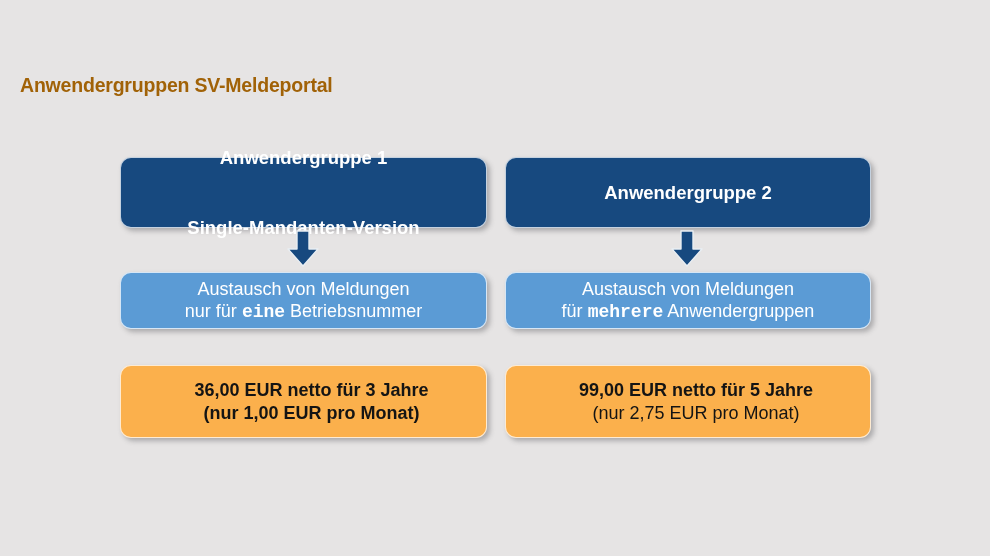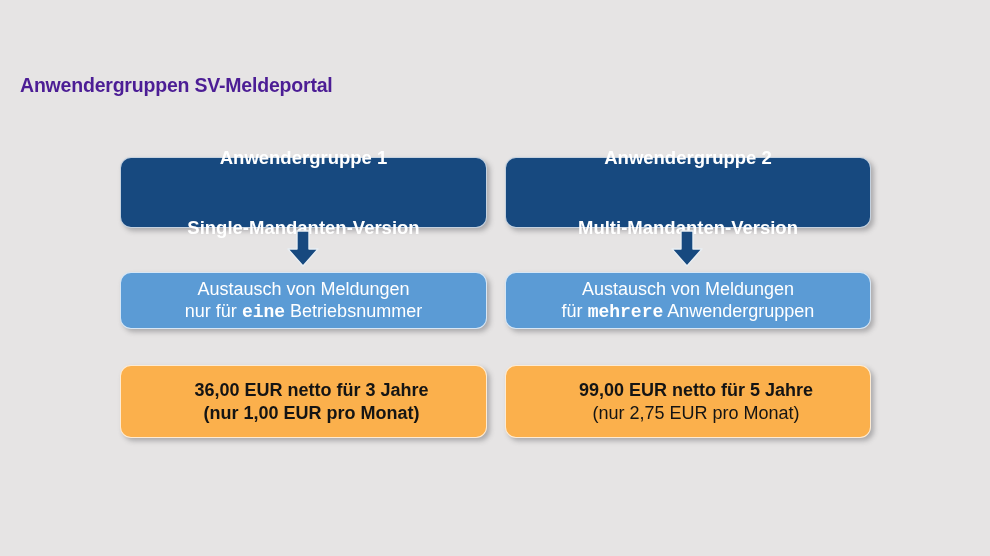--- a/index.html
+++ b/index.html
@@ -23,21 +23,21 @@
     height: 556px;
   }
 
   
   .slide-title {
     position: absolute;
     left: 20px;
     top: 74px;
     font-size: 19.5px;
     font-weight: bold;
-    color: #4c1d95;
+    color: #a16207;
     letter-spacing: -0.2px;
     white-space: nowrap;
   }
 
   
   .box {
     position: absolute;
     box-sizing: border-box;
     border-radius: 11px;
     display: flex;
@@ -123,21 +123,20 @@
     <span class="ln"><span>nur für </span><b>eine</b><span> Betriebsnummer</span></span>
   </div>
 
   <div class="box box-cost col-left row-cost">
     <span class="ln ln-bold">36,00 EUR netto für 3 Jahre</span>
     <span class="ln ln-bold">(nur 1,00 EUR pro Monat)</span>
   </div>
 
   <div class="box box-head col-right row-head">
     <span class="ln">Anwendergruppe 2</span>
-    <span class="ln">Multi-Mandanten-Version</span>
   </div>
 
   <div class="arrow arrow-right">
     <svg width="32" height="37" viewBox="0 0 32 37" xmlns="http://www.w3.org/2000/svg">
       <polygon points="10,1 22,1 22,19 31,19 16,36 1,19 10,19" fill="#17497f" stroke="#e9eef3" stroke-width="1.4" stroke-linejoin="round"></polygon>
     </svg>
   </div>
 
   <div class="box box-mid col-right row-mid">
     <span class="ln">Austausch von Meldungen</span>

